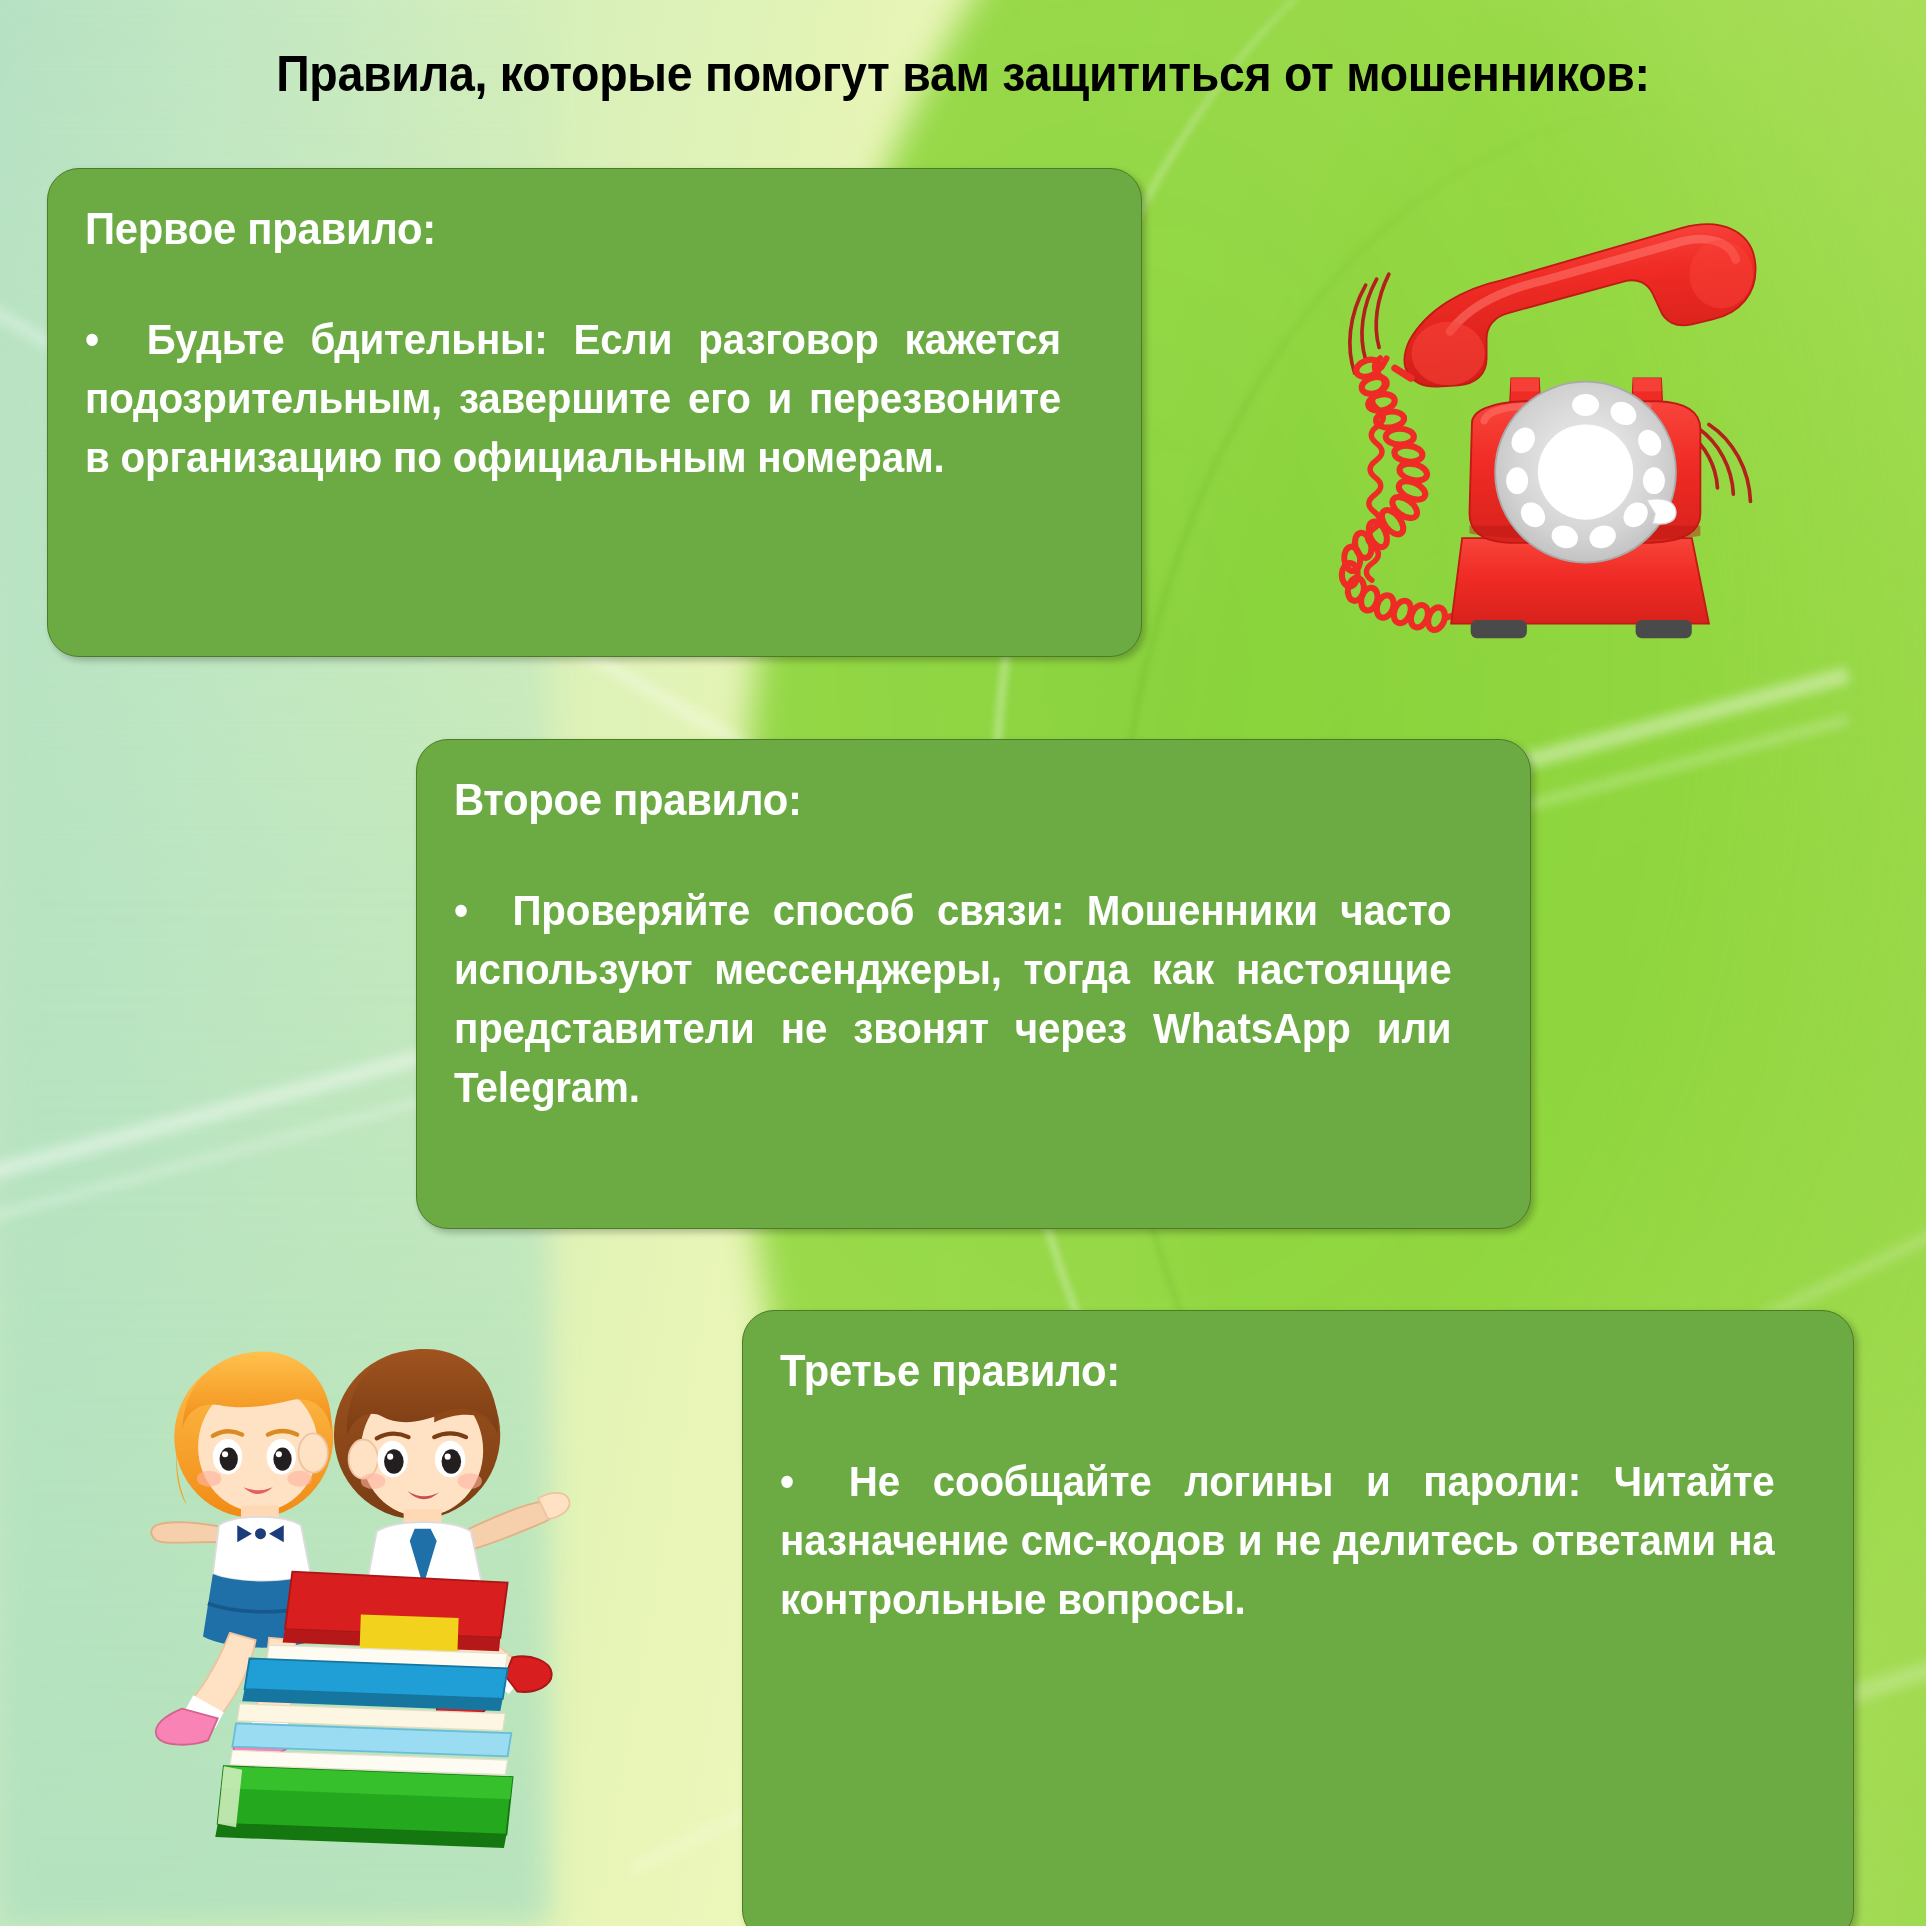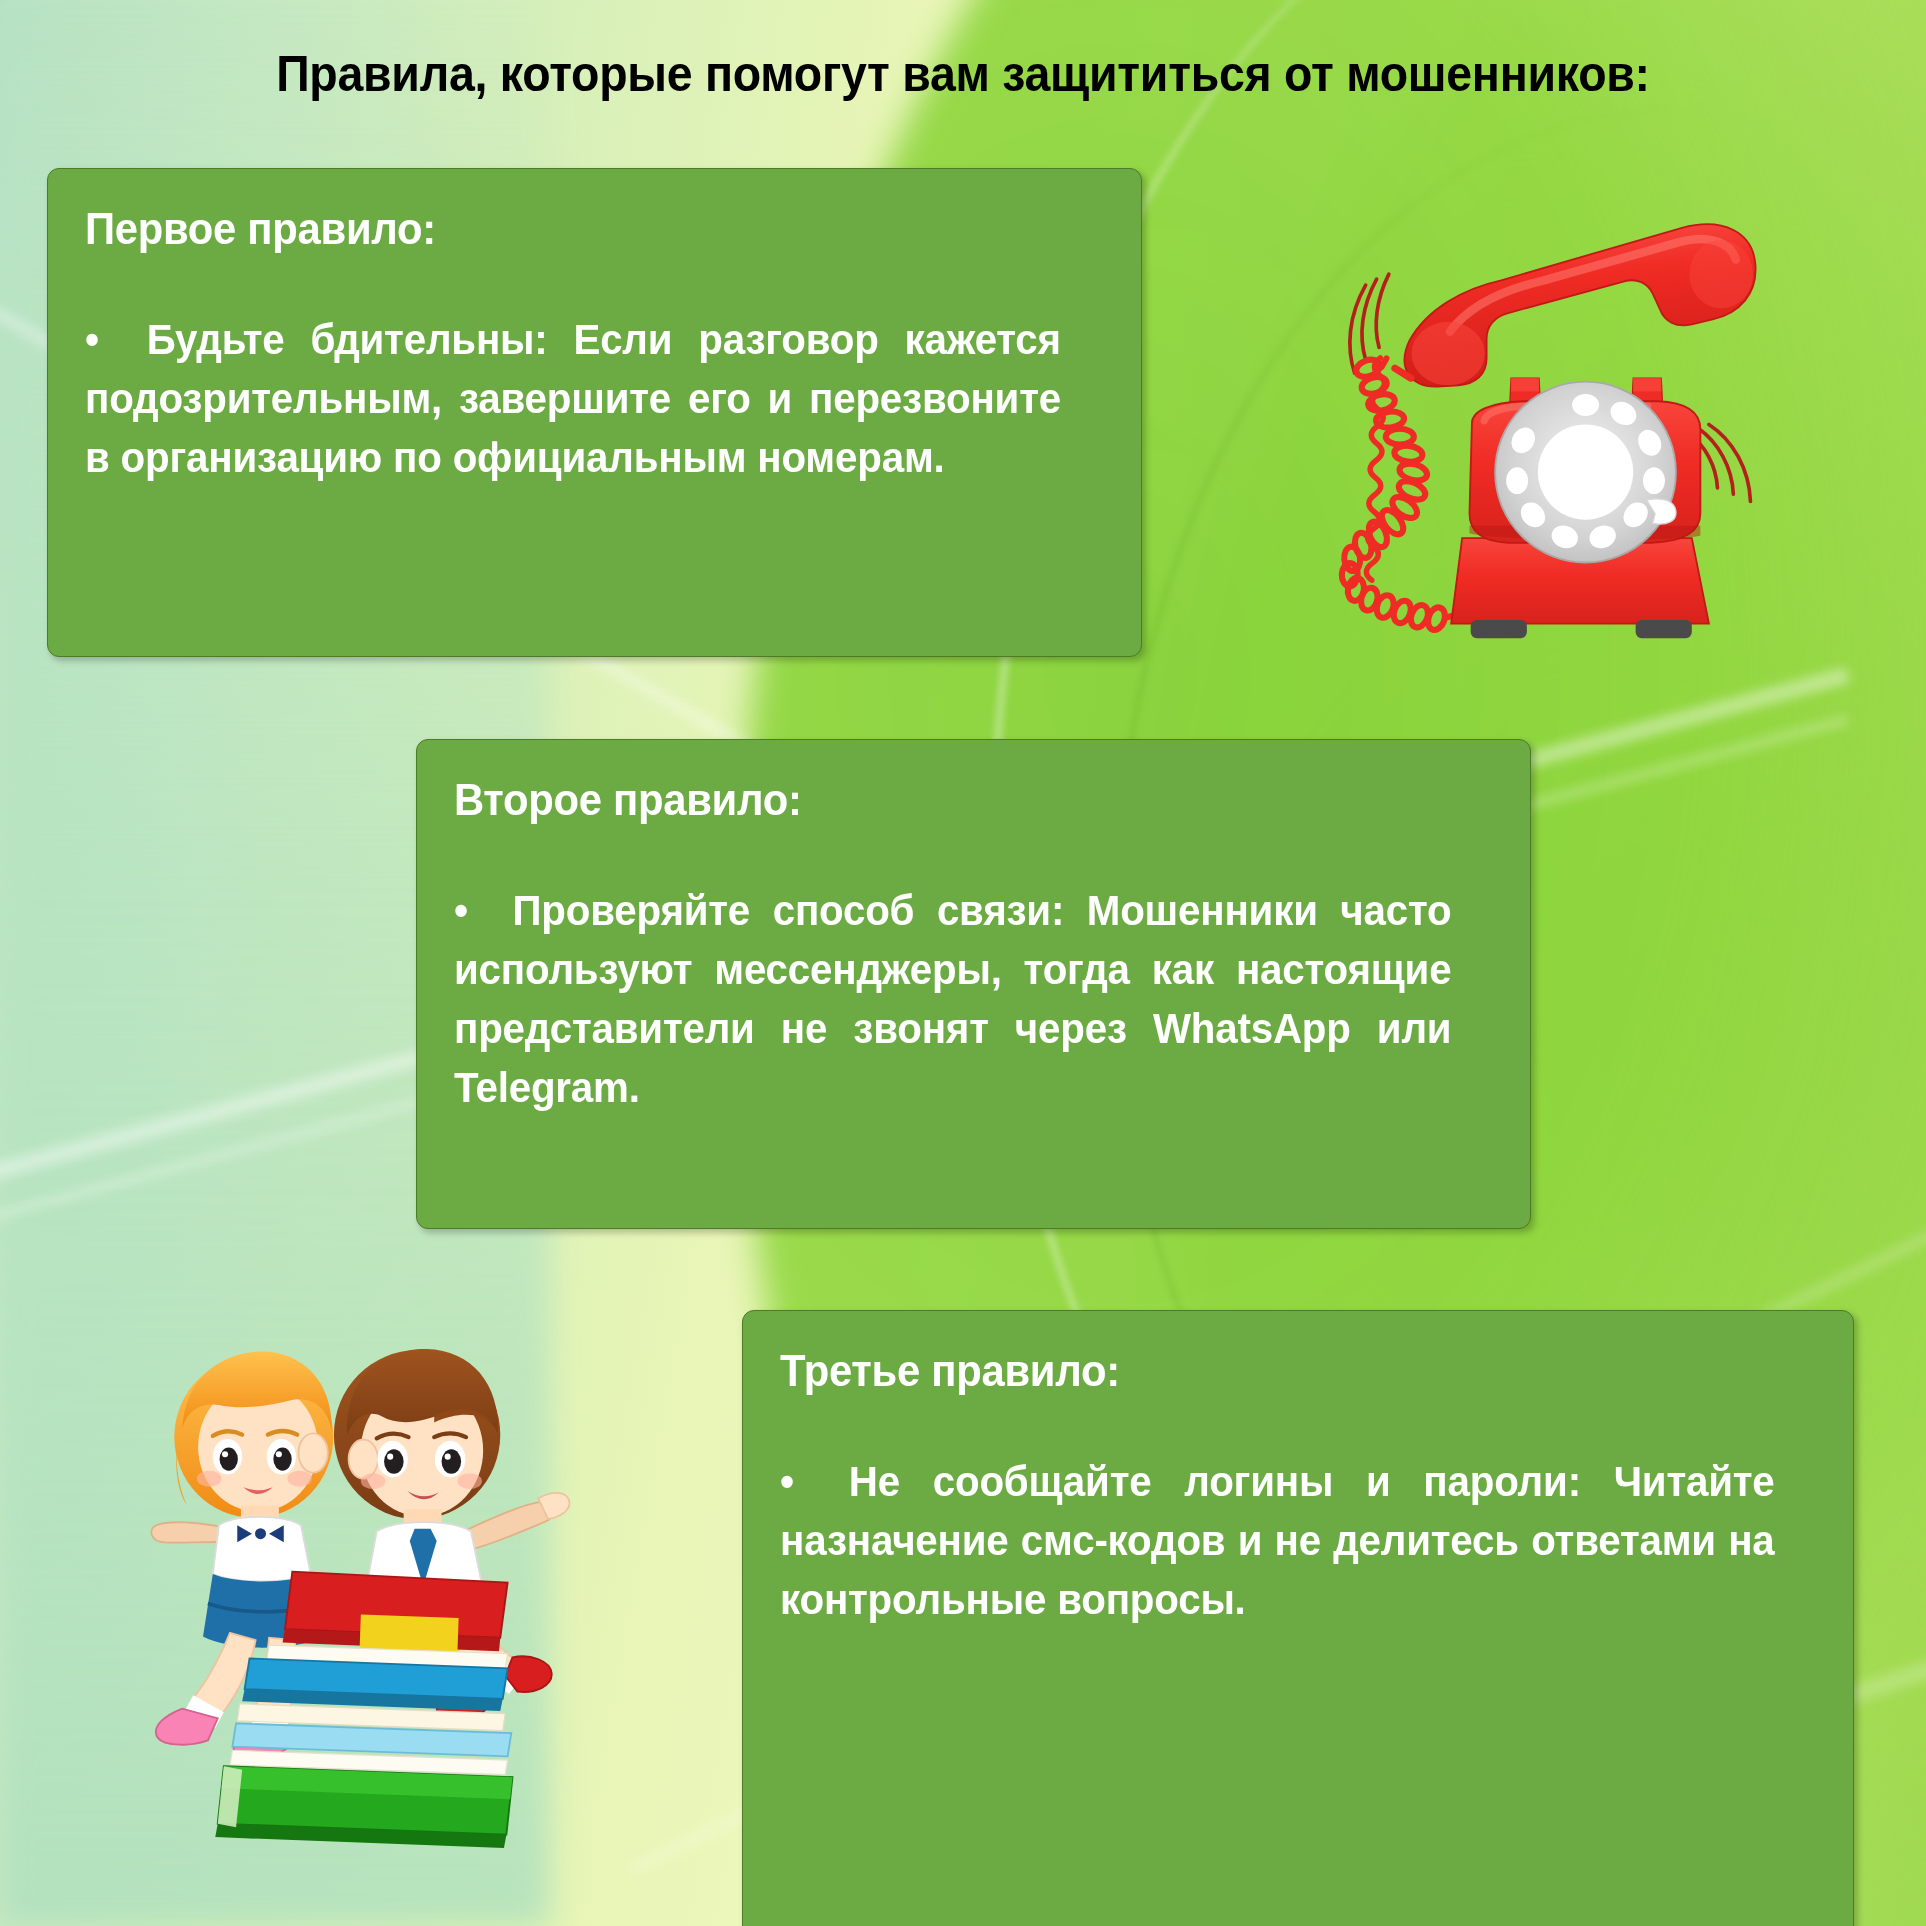--- a/index.html
+++ b/index.html
@@ -99,21 +99,21 @@
     transform:scaleX(.93);
     white-space:nowrap;
     line-height:1.05;
   }
 
   
   .card {
     position:absolute;
     background:#6cab44;
     border:1.8px solid #4c7c26;
-    border-radius:12px;
+    border-radius:32px;
     box-shadow:3.1px 3.7px 6.1px rgba(0,0,0,.22);
     color:#ffffff;
     padding:38px 37px 32px 37px;
   }
   .card-title {
     font-size:44px;
     font-weight:bold;
     line-height:1.0;
     letter-spacing:-0.3px;
     transform:scaleX(.95);

